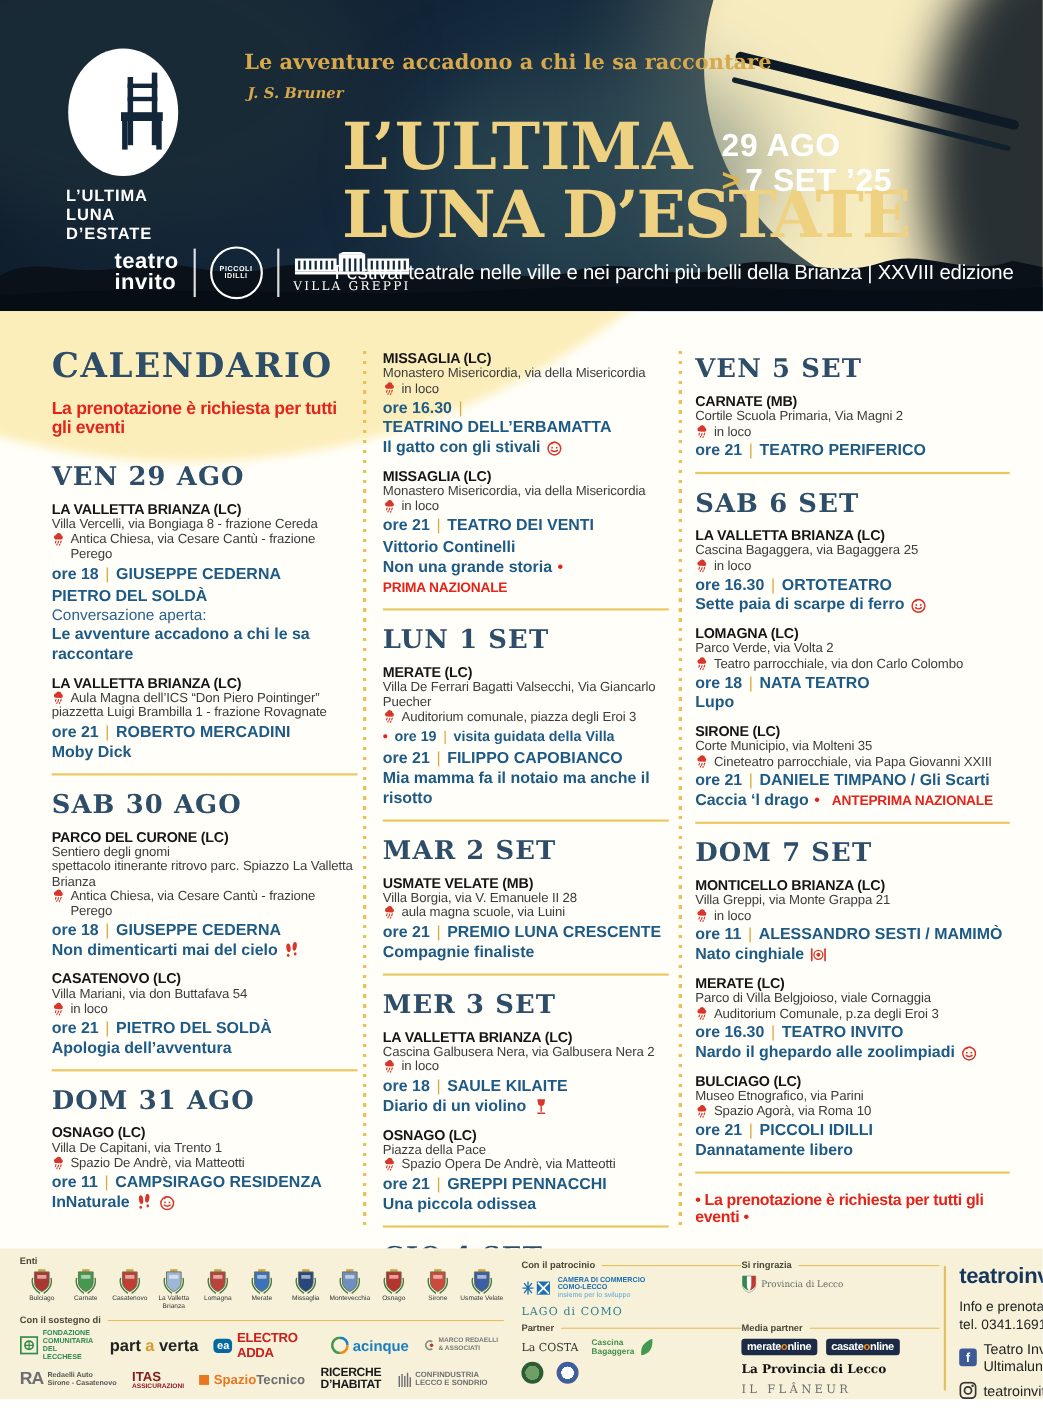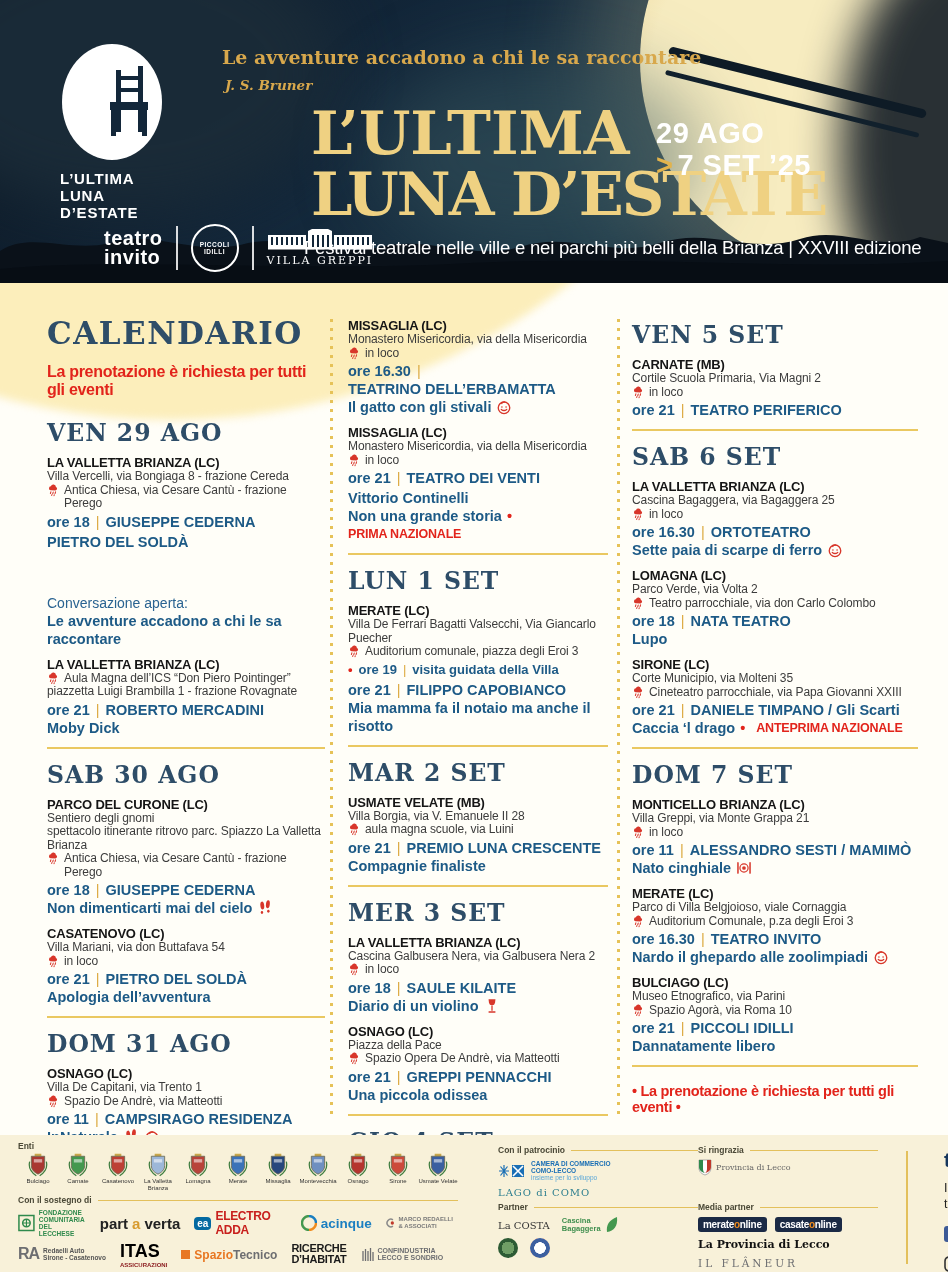--- a/index.html
+++ b/index.html
@@ -61,47 +61,47 @@
   .venue{font-size:13px;line-height:15px;font-weight:bold;color:#151515;letter-spacing:-.2px;}
   .addr{font-size:12px;line-height:13.5px;color:#3c3c3c;letter-spacing:-.1px;display:flex;align-items:flex-start;}
   .addr .ic{width:13px;height:13px;margin-right:4px;flex:none;margin-top:0px;}
   .timeline{font-size:14.5px;line-height:18px;color:#1d5a86;margin-top:2px;font-weight:bold;display:flex;align-items:baseline;flex-wrap:wrap;}
   .timeline .pipe{color:#dca93f;font-weight:normal;margin:0 6px;}
   .timeline.small{font-size:13px;}
   .rdot{color:#e2241b;font-weight:bold;margin-right:6px;}
   .title{font-size:14.5px;line-height:18px;font-weight:bold;color:#1d5a86;display:flex;align-items:center;flex-wrap:wrap;gap:0 5px;}
   .title .ic{width:16px;height:16px;}
   .suffix{color:#e2241b;font-size:12.5px;font-weight:bold;letter-spacing:-.2px;}
-  .sub{font-size:14px;line-height:17px;color:#2a6391;margin-top:44px;}
+  .sub{font-size:14px;line-height:17px;color:#2a6391;}
   .gold-hr{border:none;border-top:2px solid #eac861;margin:10px 2px 0 0;}
   .notice2{color:#e2241b;font-weight:bold;font-size:14.5px;margin:16px 0 4px;letter-spacing:-.3px;}
 
   
   .footer{position:absolute;top:1135px;left:0;width:948px;height:137px;background:#f8f1d9;
-        display:flex;padding:6px 10px 0 18px;box-sizing:border-box;gap:24px;}
+        display:flex;padding:6px 10px 0 18px;box-sizing:border-box;}
   .f-label{font-size:8.5px;font-weight:bold;color:#4a4836;}
   .f-label-row{display:flex;align-items:center;margin-top:4px;}
   .gold-line{flex:1;border-top:1.5px solid #e3c05c;margin-left:6px;}
   .f-left{width:440px;flex:none;}
   .enti-row{display:flex;margin-top:2px;}
   .ente{width:40px;display:flex;flex-direction:column;align-items:center;}
   .ente-name{font-size:6px;color:#333;margin-top:1px;text-align:center;line-height:6.5px;}
   .sponsor-row{display:flex;align-items:center;gap:14px;margin-top:5px;height:26px;}
   .sp{display:flex;align-items:center;gap:4px;}
   .sp-lines{font-size:6.5px;line-height:7px;font-weight:bold;}
   .green{color:#2f8a4c;}
   .pa{font-size:15px;font-weight:bold;color:#222;}
   .pa .gold-a{color:#d79b2e;}
   .ea-ic{background:#0369a1;color:#fff;font-weight:bold;font-size:10px;border-radius:4px;padding:1px 3px;}
   .ea-t{color:#c8201d;font-weight:bold;font-size:12px;letter-spacing:-.3px;}
   .acq{color:#1a7fc1;font-weight:bold;font-size:13.5px;}
   .mra{color:#7a7a7a;font-size:6px;font-weight:bold;max-width:70px;line-height:7px;}
   .ra-big{font-size:16px;font-weight:bold;color:#6d6e71;letter-spacing:-1px;}
   .ra-small{font-size:6.5px;line-height:7px;color:#555;font-weight:bold;}
-  .itas-big{color:#000000;font-weight:bold;font-size:18px;}
+  .itas-big{color:#7f1d1d;font-weight:bold;font-size:12px;}
   .itas-sub{color:#8c1d20;font-size:6px;font-weight:bold;}
   .st-sq{width:9px;height:9px;background:#e87722;display:inline-block;}
   .st-a{color:#e87722;font-weight:bold;font-size:12px;}
   .st-b{color:#6d6e71;font-weight:bold;font-size:12px;}
   .habitat{font-size:11px;line-height:11px;font-weight:bold;color:#1a1a1a;letter-spacing:-.3px;}
   .conf{font-size:7px;line-height:7.5px;color:#6d6e71;font-weight:bold;}
   .f-mid{width:400px;flex:none;padding-left:16px;box-sizing:border-box;}
   .f-mid-cols{display:flex;}
   .fm-left{width:200px;}.fm-right{width:180px;}
   .cc{display:flex;align-items:center;gap:3px;margin-top:5px;}

